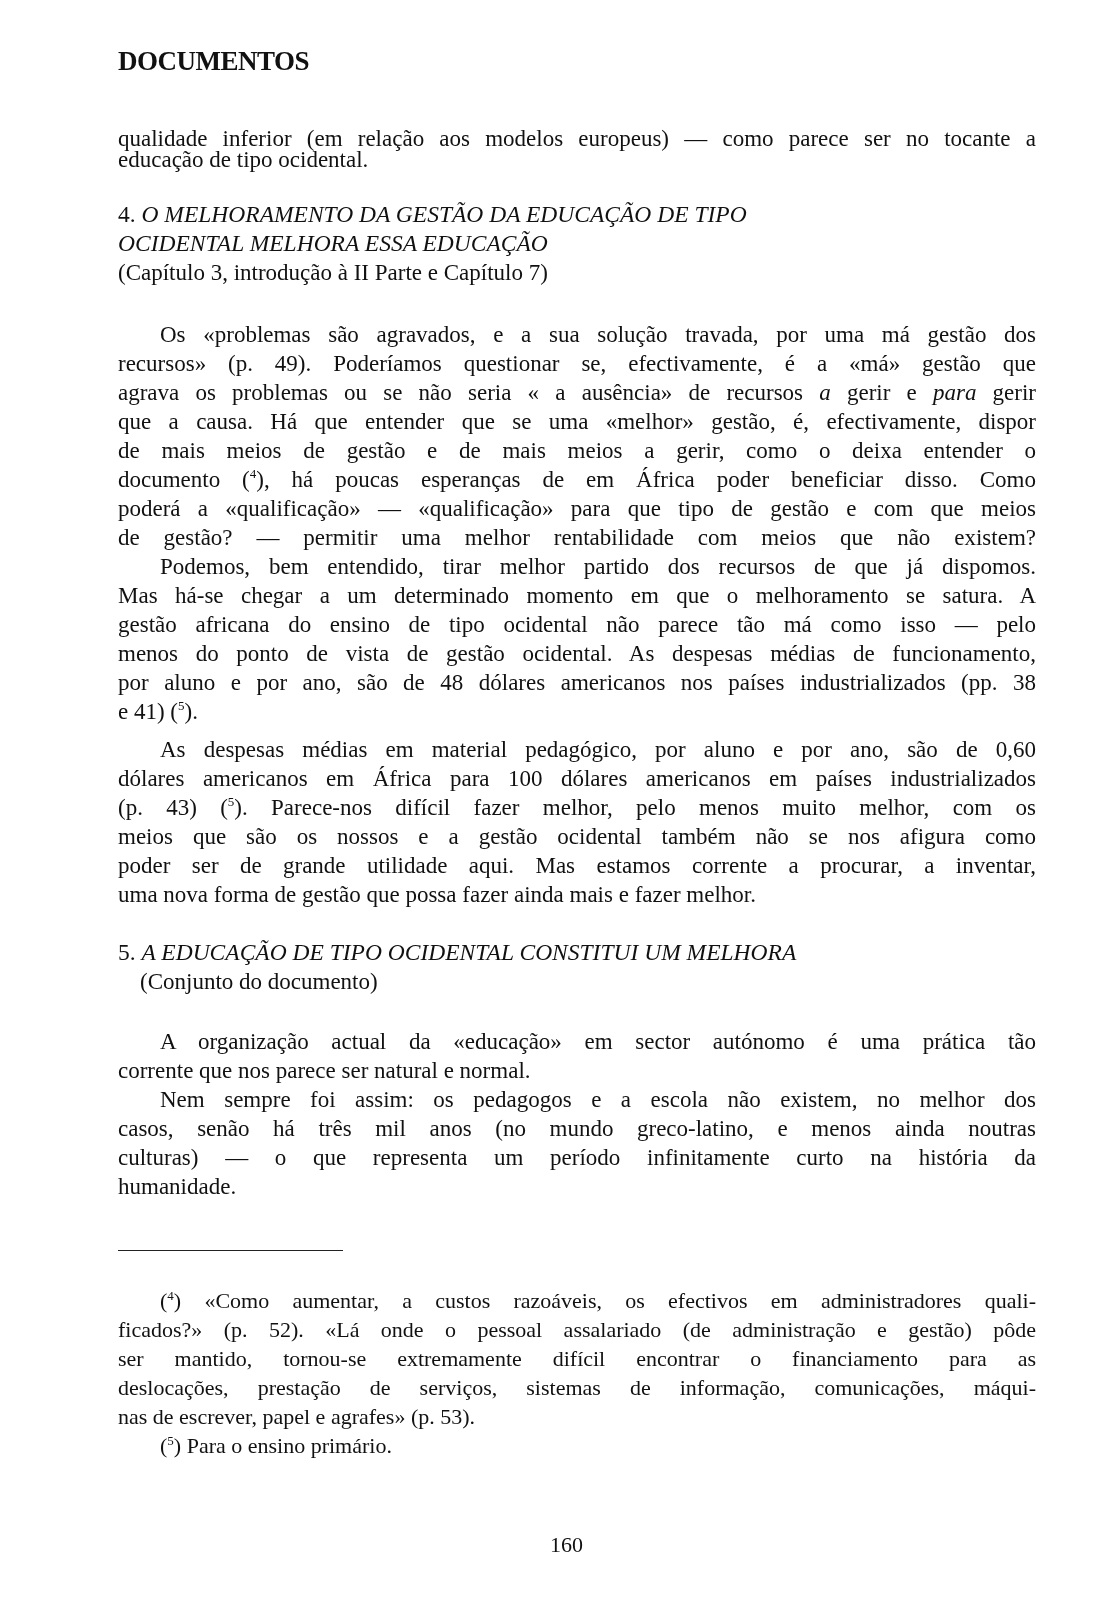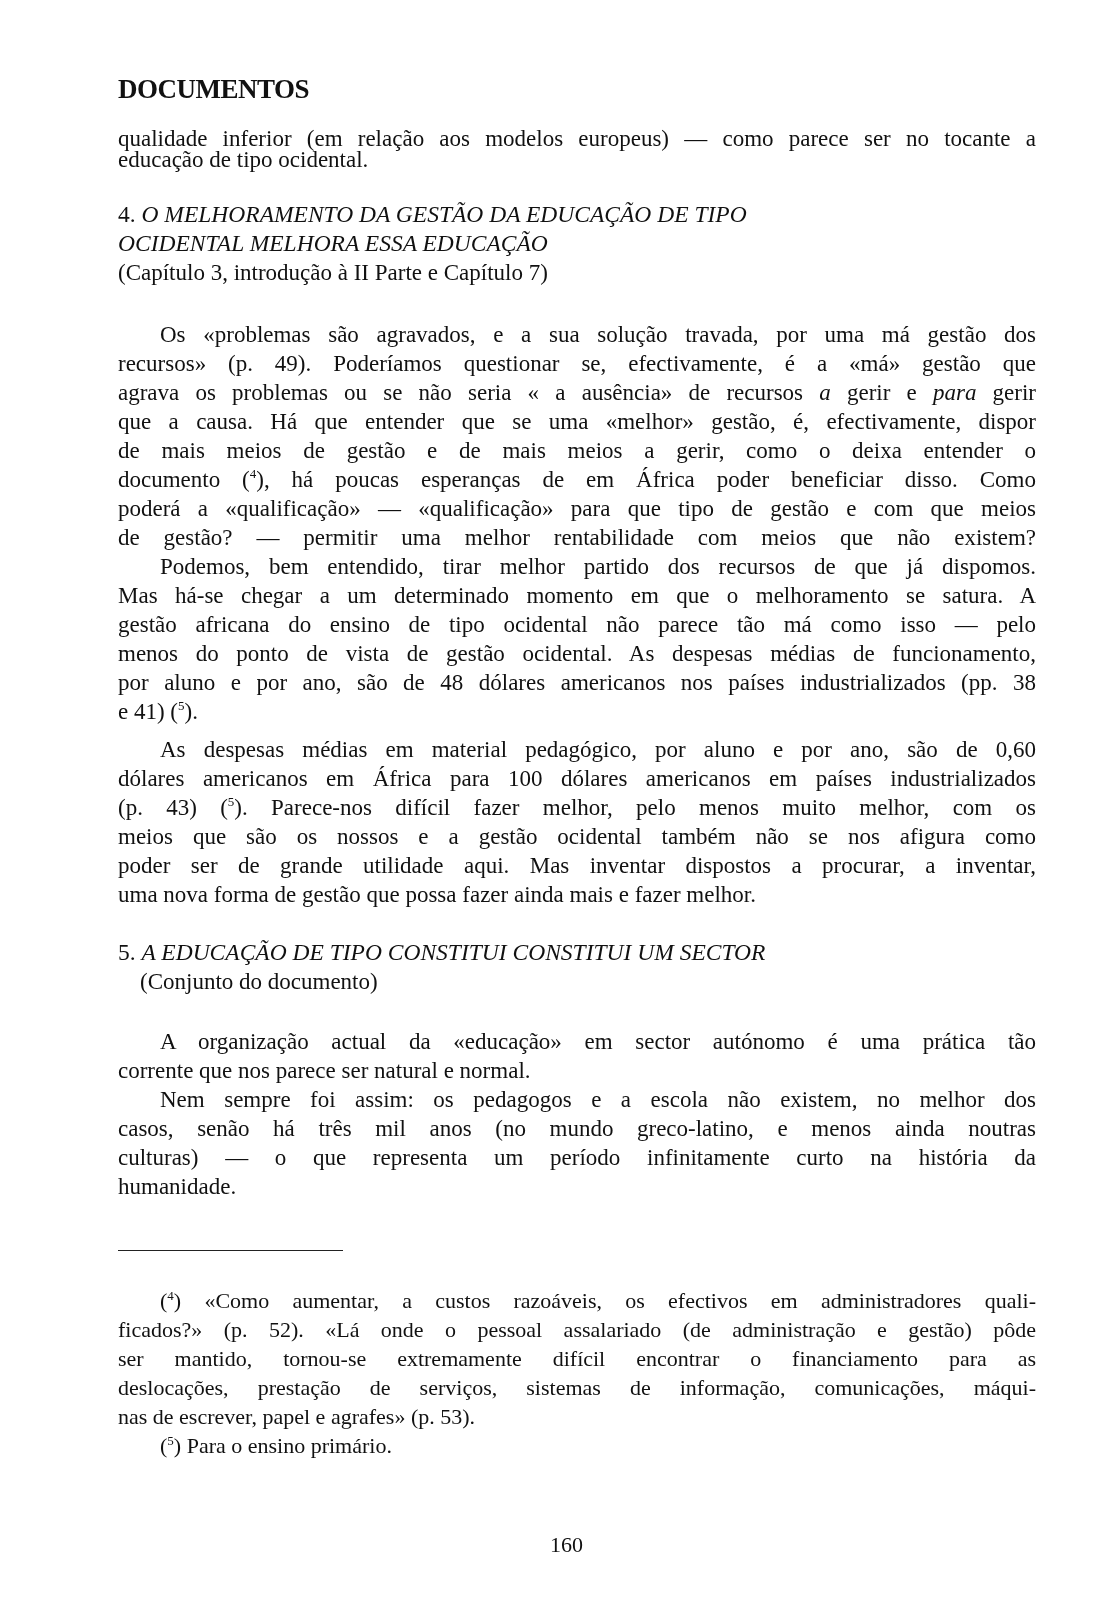--- a/index.html
+++ b/index.html
@@ -3,21 +3,21 @@
   <meta charset="utf-8">
   <style>
     html, body { margin: 0; padding: 0; background: #ffffff; }
     body {
       width: 1109px; height: 1620px; position: relative; overflow: hidden;
       font-family: "Liberation Serif", serif; color: #111;
     }
     .page { position: absolute; left: 118px; top: 0; width: 920px; }
     .running-head {
       position: absolute; left: 0; top: 46px;
-      font-weight: bold; font-size: 27px; letter-spacing: -0.5px; margin-top: 28px;
+      font-weight: bold; font-size: 27px; letter-spacing: -0.5px;
     }
     .line {
       position: absolute; left: 0; width: 918px;
       font-size: 23px; line-height: 29px; white-space: nowrap;
       text-align: justify; text-align-last: justify;
     }
     .line.last { text-align-last: left; }
     .indent { padding-left: 42px; box-sizing: border-box; }
     .heading { font-size: 23.5px; }
     .heading i { font-style: italic; margin-top: 37px; }
@@ -60,26 +60,26 @@
   <div class="line indent" style="top:552px">Podemos, bem entendido, tirar melhor partido dos recursos de que já dispomos.</div>
   <div class="line" style="top:581px">Mas há-se chegar a um determinado momento em que o melhoramento se satura. A</div>
   <div class="line" style="top:610px">gestão africana do ensino de tipo ocidental não parece tão má como isso — pelo</div>
   <div class="line" style="top:639px">menos do ponto de vista de gestão ocidental. As despesas médias de funcionamento,</div>
   <div class="line" style="top:668px">por aluno e por ano, são de 48 dólares americanos nos países industrializados (pp. 38</div>
   <div class="line last" style="top:697px"><span>e 41) (</span><sup>5</sup><span>).</span></div>
   <div class="line indent" style="top:735px">As despesas médias em material pedagógico, por aluno e por ano, são de 0,60</div>
   <div class="line" style="top:764px">dólares americanos em África para 100 dólares americanos em países industrializados</div>
   <div class="line" style="top:793px"><span>(p. 43) (</span><sup>5</sup><span>). Parece-nos difícil fazer melhor, pelo menos muito melhor, com os</span></div>
   <div class="line" style="top:822px">meios que são os nossos e a gestão ocidental também não se nos afigura como</div>
-  <div class="line" style="top:851px">poder ser de grande utilidade aqui. Mas inventar dispostos a procurar, a inventar,</div>
+  <div class="line" style="top:851px">poder ser de grande utilidade aqui. Mas estamos corrente a procurar, a inventar,</div>
   <div class="line last" style="top:880px">uma nova forma de gestão que possa fazer ainda mais e fazer melhor.</div>
 
   <div class="line last heading" style="top:938px">
     <span>5.</span>
-    <i>A EDUCAÇÃO DE TIPO CONSTITUI CONSTITUI UM SECTOR</i>
+    <i>A EDUCAÇÃO DE TIPO OCIDENTAL CONSTITUI UM MELHORA</i>
   </div>
   <div class="line last" style="top:967px; padding-left:22px">(Conjunto do documento)</div>
 
   <div class="line indent" style="top:1027px">A organização actual da «educação» em sector autónomo é uma prática tão</div>
   <div class="line last" style="top:1056px">corrente que nos parece ser natural e normal.</div>
   <div class="line indent" style="top:1085px">Nem sempre foi assim: os pedagogos e a escola não existem, no melhor dos</div>
   <div class="line" style="top:1114px">casos, senão há três mil anos (no mundo greco-latino, e menos ainda noutras</div>
   <div class="line" style="top:1143px">culturas) — o que representa um período infinitamente curto na história da</div>
   <div class="line last" style="top:1172px">humanidade.</div>
 

